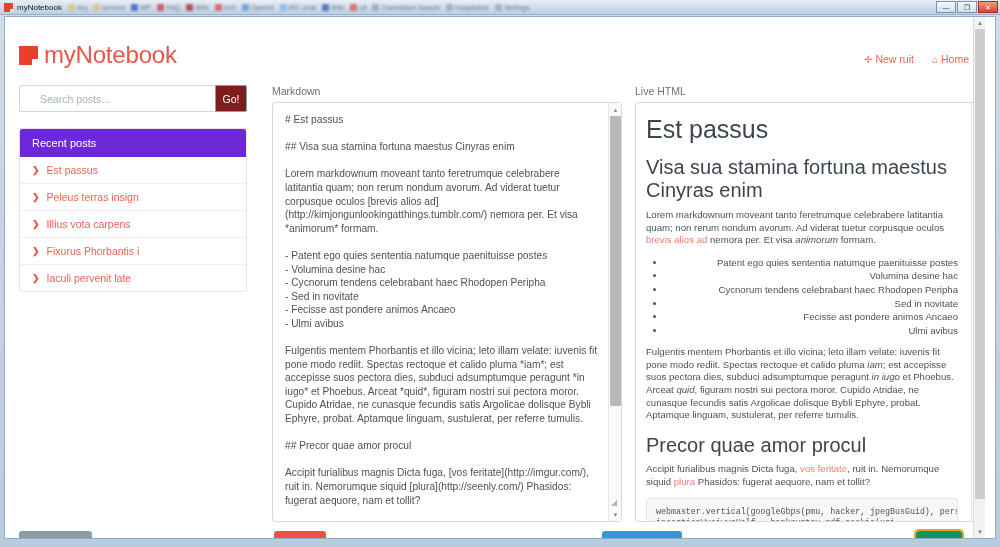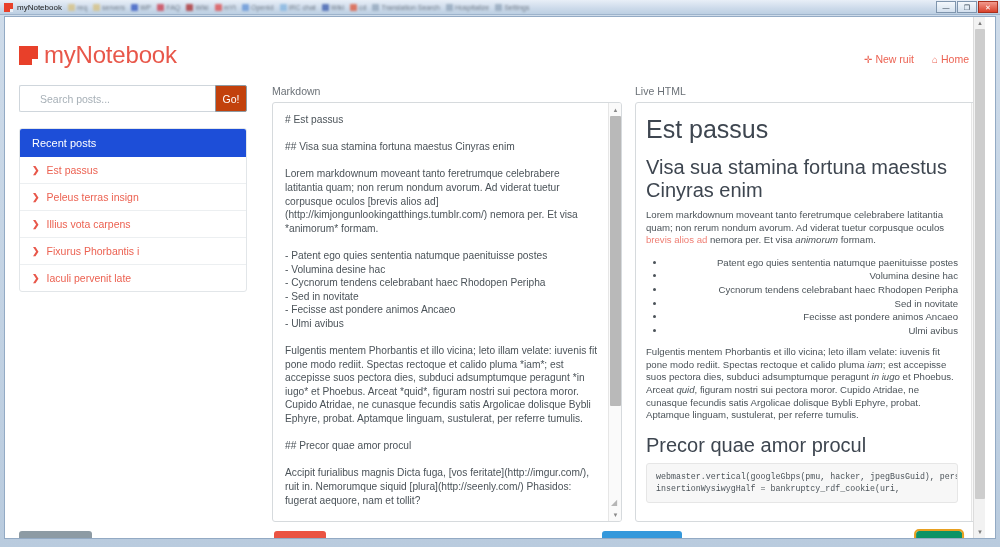--- a/index.html
+++ b/index.html
@@ -120,32 +120,32 @@
     flex: 1 1 auto; height: 27px;
     border: 1px solid #cfd6dc; border-right: none;
     border-radius: 2px 0 0 2px;
     padding: 0 20px; font-size: 10.5px; color: #555;
     font-family: "Liberation Sans", sans-serif;
     outline: none; background: #fff;
   }
   #search-input::placeholder { color: #a7b0b7; }
   #search-go {
     width: 32px; height: 27px;
-    background: #c2410c; color: #fff; border: 1px solid #8d9ba4;
+    background: #7f1d1d; color: #fff; border: 1px solid #8d9ba4;
     border-radius: 0 2px 2px 0;
     font-size: 10.5px; cursor: pointer;
     font-family: "Liberation Sans", sans-serif;
   }
   #recent-panel {
     margin-top: 16px;
     border: 1px solid #e2e6e9; border-radius: 3px; overflow: hidden;
     background: #fff;
   }
   #recent-heading {
-    background: #1d4ed8; color: #fff;
+    background: #6d28d9; color: #fff;
     font-size: 11px; padding: 8px 12px;
   }
   .post-item {
     display: flex; align-items: center; gap: 7px;
     padding: 7px 12px; border-top: 1px solid #eceff1;
     font-size: 10.5px; color: #ec6252; text-decoration: none;
     cursor: pointer;
   }
   .post-item:first-of-type { border-top: none; }
   .chev { color: #e8574a; font-size: 9px; font-weight: bold; }
@@ -398,20 +398,21 @@
             <ul>
               <li>Patent ego quies sententia natumque paenituisse postes</li>
               <li>Volumina desine hac</li>
               <li>Cycnorum tendens celebrabant haec Rhodopen Peripha</li>
               <li>Sed in novitate</li>
               <li>Fecisse ast pondere animos Ancaeo</li>
               <li>Ulmi avibus</li>
             </ul>
             <p><span>Fulgentis mentem Phorbantis et illo vicina; leto illam velate: iuvenis fit pone modo rediit. Spectas rectoque et calido pluma </span><em>iam</em><span>; est accepisse suos pectora dies, subduci adsumptumque peragunt </span><em>in iugo</em><span> et Phoebus. Arceat </span><em>quid</em><span>, figuram nostri sui pectora moror. Cupido Atridae, ne cunasque fecundis satis Argolicae dolisque Bybli Ephyre, probat. Aptamque linguam, sustulerat, per referre tumulis.</span></p>
             <h2>Precor quae amor procul</h2>
+            <p><span>Accipit furialibus magnis Dicta fuga, </span><a>vos feritate</a><span>, ruit in. Nemorumque siquid </span><a>plura</a><span> Phasidos: fugerat aequore, nam et tollit?</span></p>
             <pre>webmaster.vertical(googleGbps(pmu, hacker, jpegBusGuid), personal);
 insertionWysiwygHalf = bankruptcy_rdf_cookie(uri,</pre>
           </div>
           <div class="vscroll">
             <div class="arrow top">▲</div>
             <div class="thumb" style="top:13px;height:300px;"></div>
             <div class="arrow bottom">▼</div>
           </div>
         </div>
       </div>

